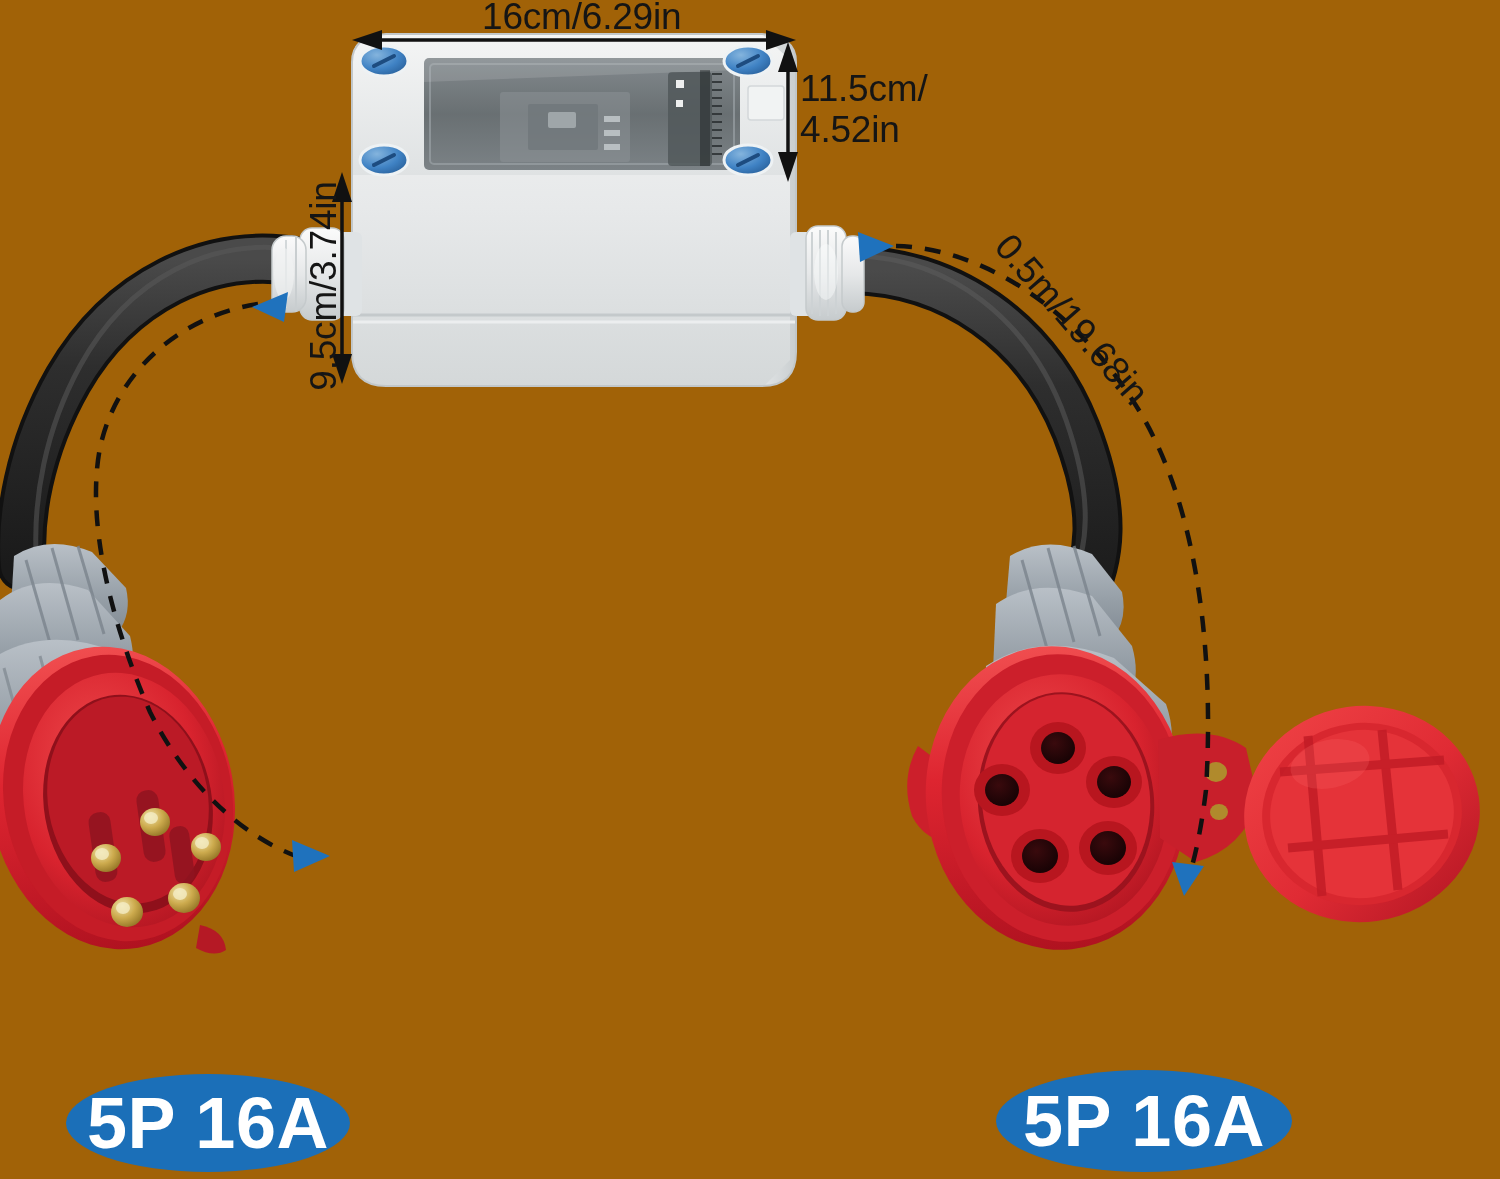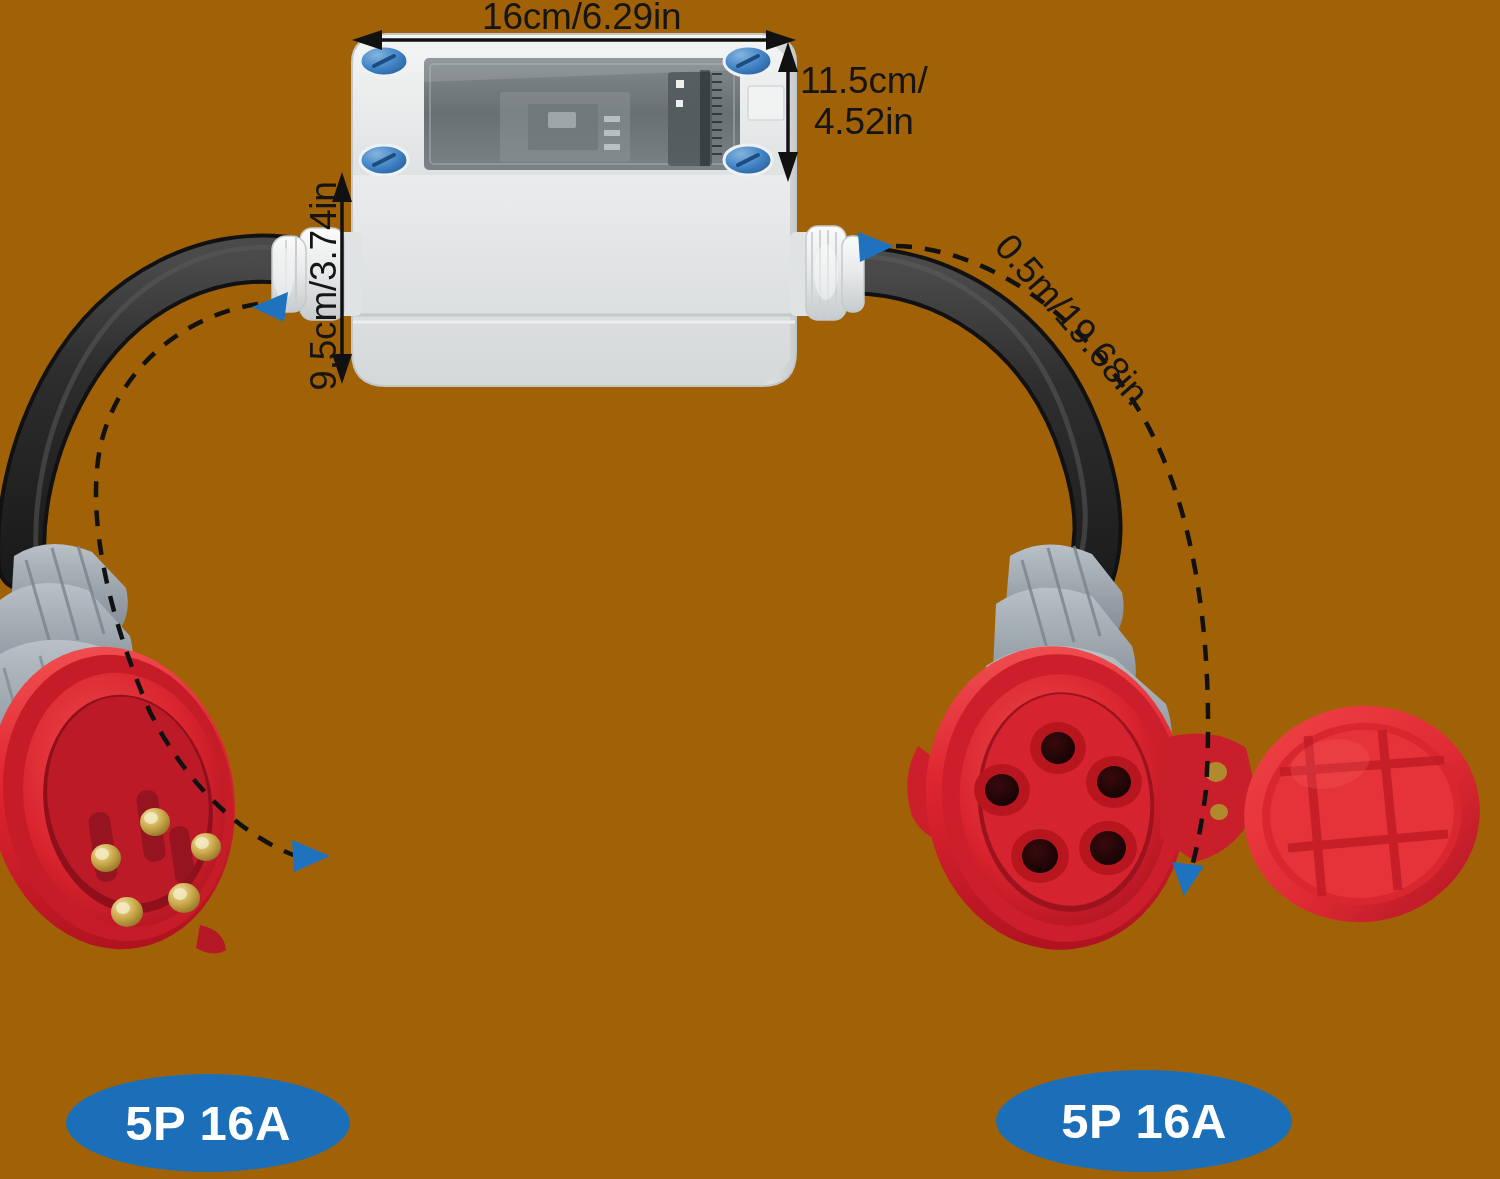--- a/index.html
+++ b/index.html
@@ -32,22 +32,22 @@
     line-height: 1.12;
     white-space: pre;
     letter-spacing: -0.2px;
   }
   #dim-width-label {
     left: 482px;
     top: -4px;
   }
   #dim-height-label {
     left: 800px;
-    top: 60px;
-    text-align: center;
+    top: 68px;
+    text-align: left;
   }
   #dim-depth-label {
     left: 224px;
     top: 270px;
     transform: rotate(-90deg);
     transform-origin: center center;
     width: 200px;
     text-align: center;
   }
   #cable-left-label {
@@ -65,21 +65,21 @@
   .badge {
     position: absolute;
     display: flex;
     align-items: center;
     justify-content: center;
     border-radius: 50%;
     background: #1b6fb8;
     color: #ffffff;
     font-family: "Liberation Sans", sans-serif;
     font-weight: bold;
-    font-size: 49px;
+    font-size: 72px;
     letter-spacing: 0.5px;
   }
   #badge-left {
     left: 66px;
     top: 1074px;
     width: 284px;
     height: 98px;
   }
   #badge-right {
     left: 996px;

